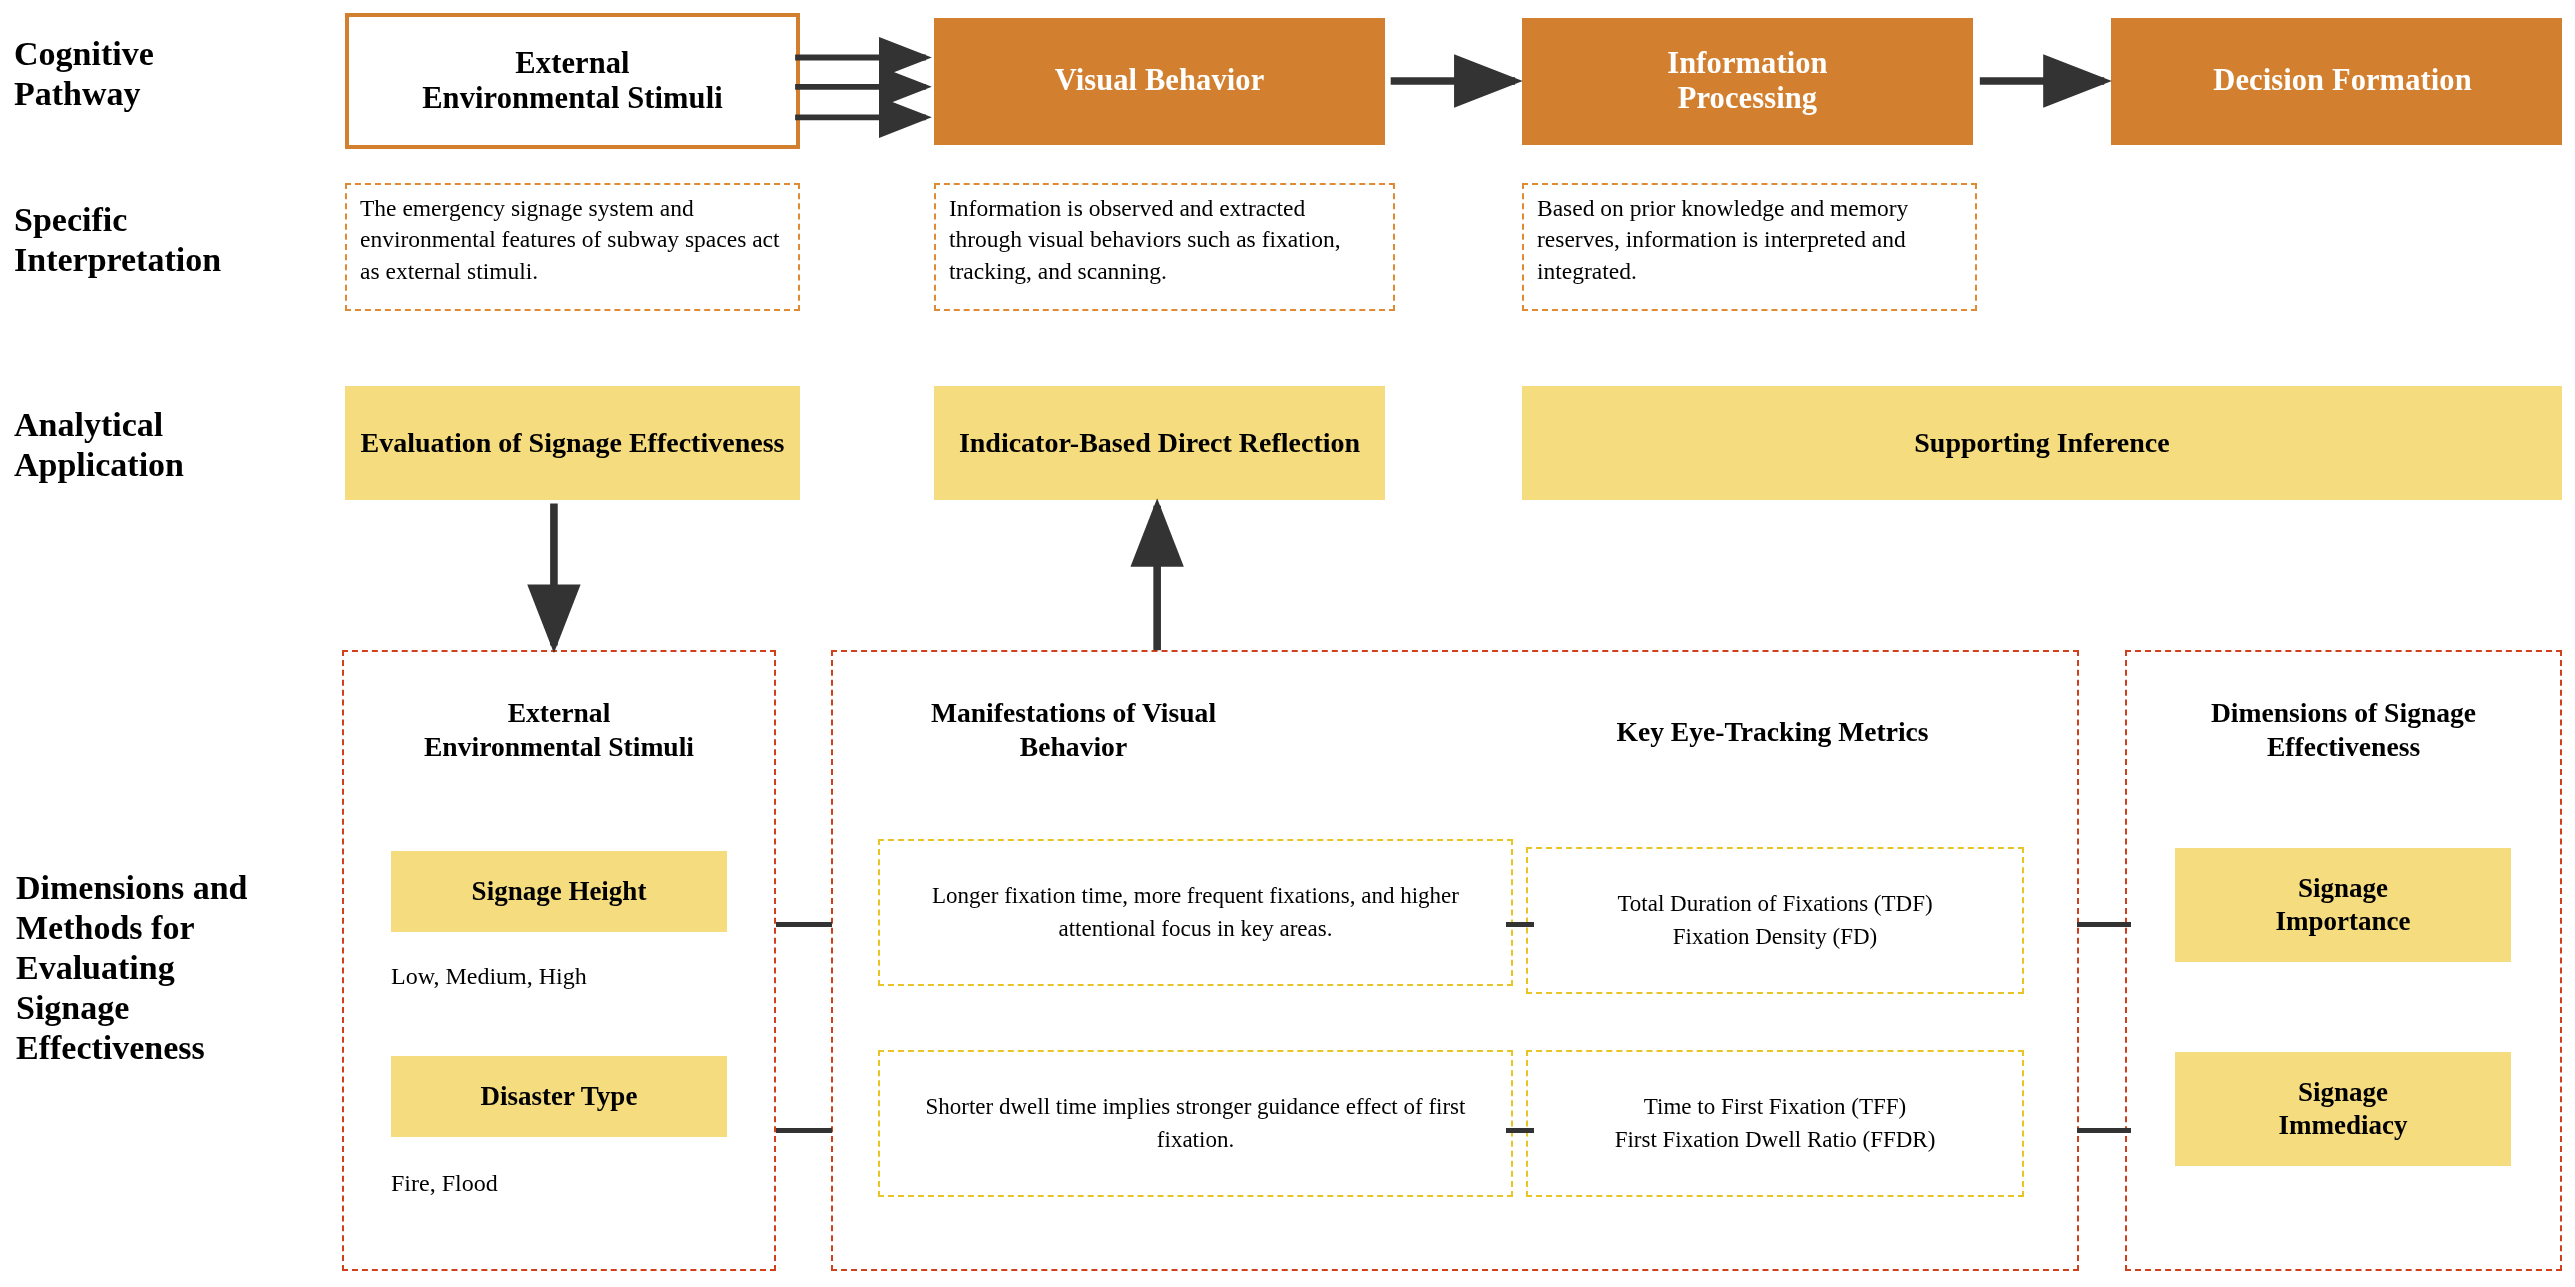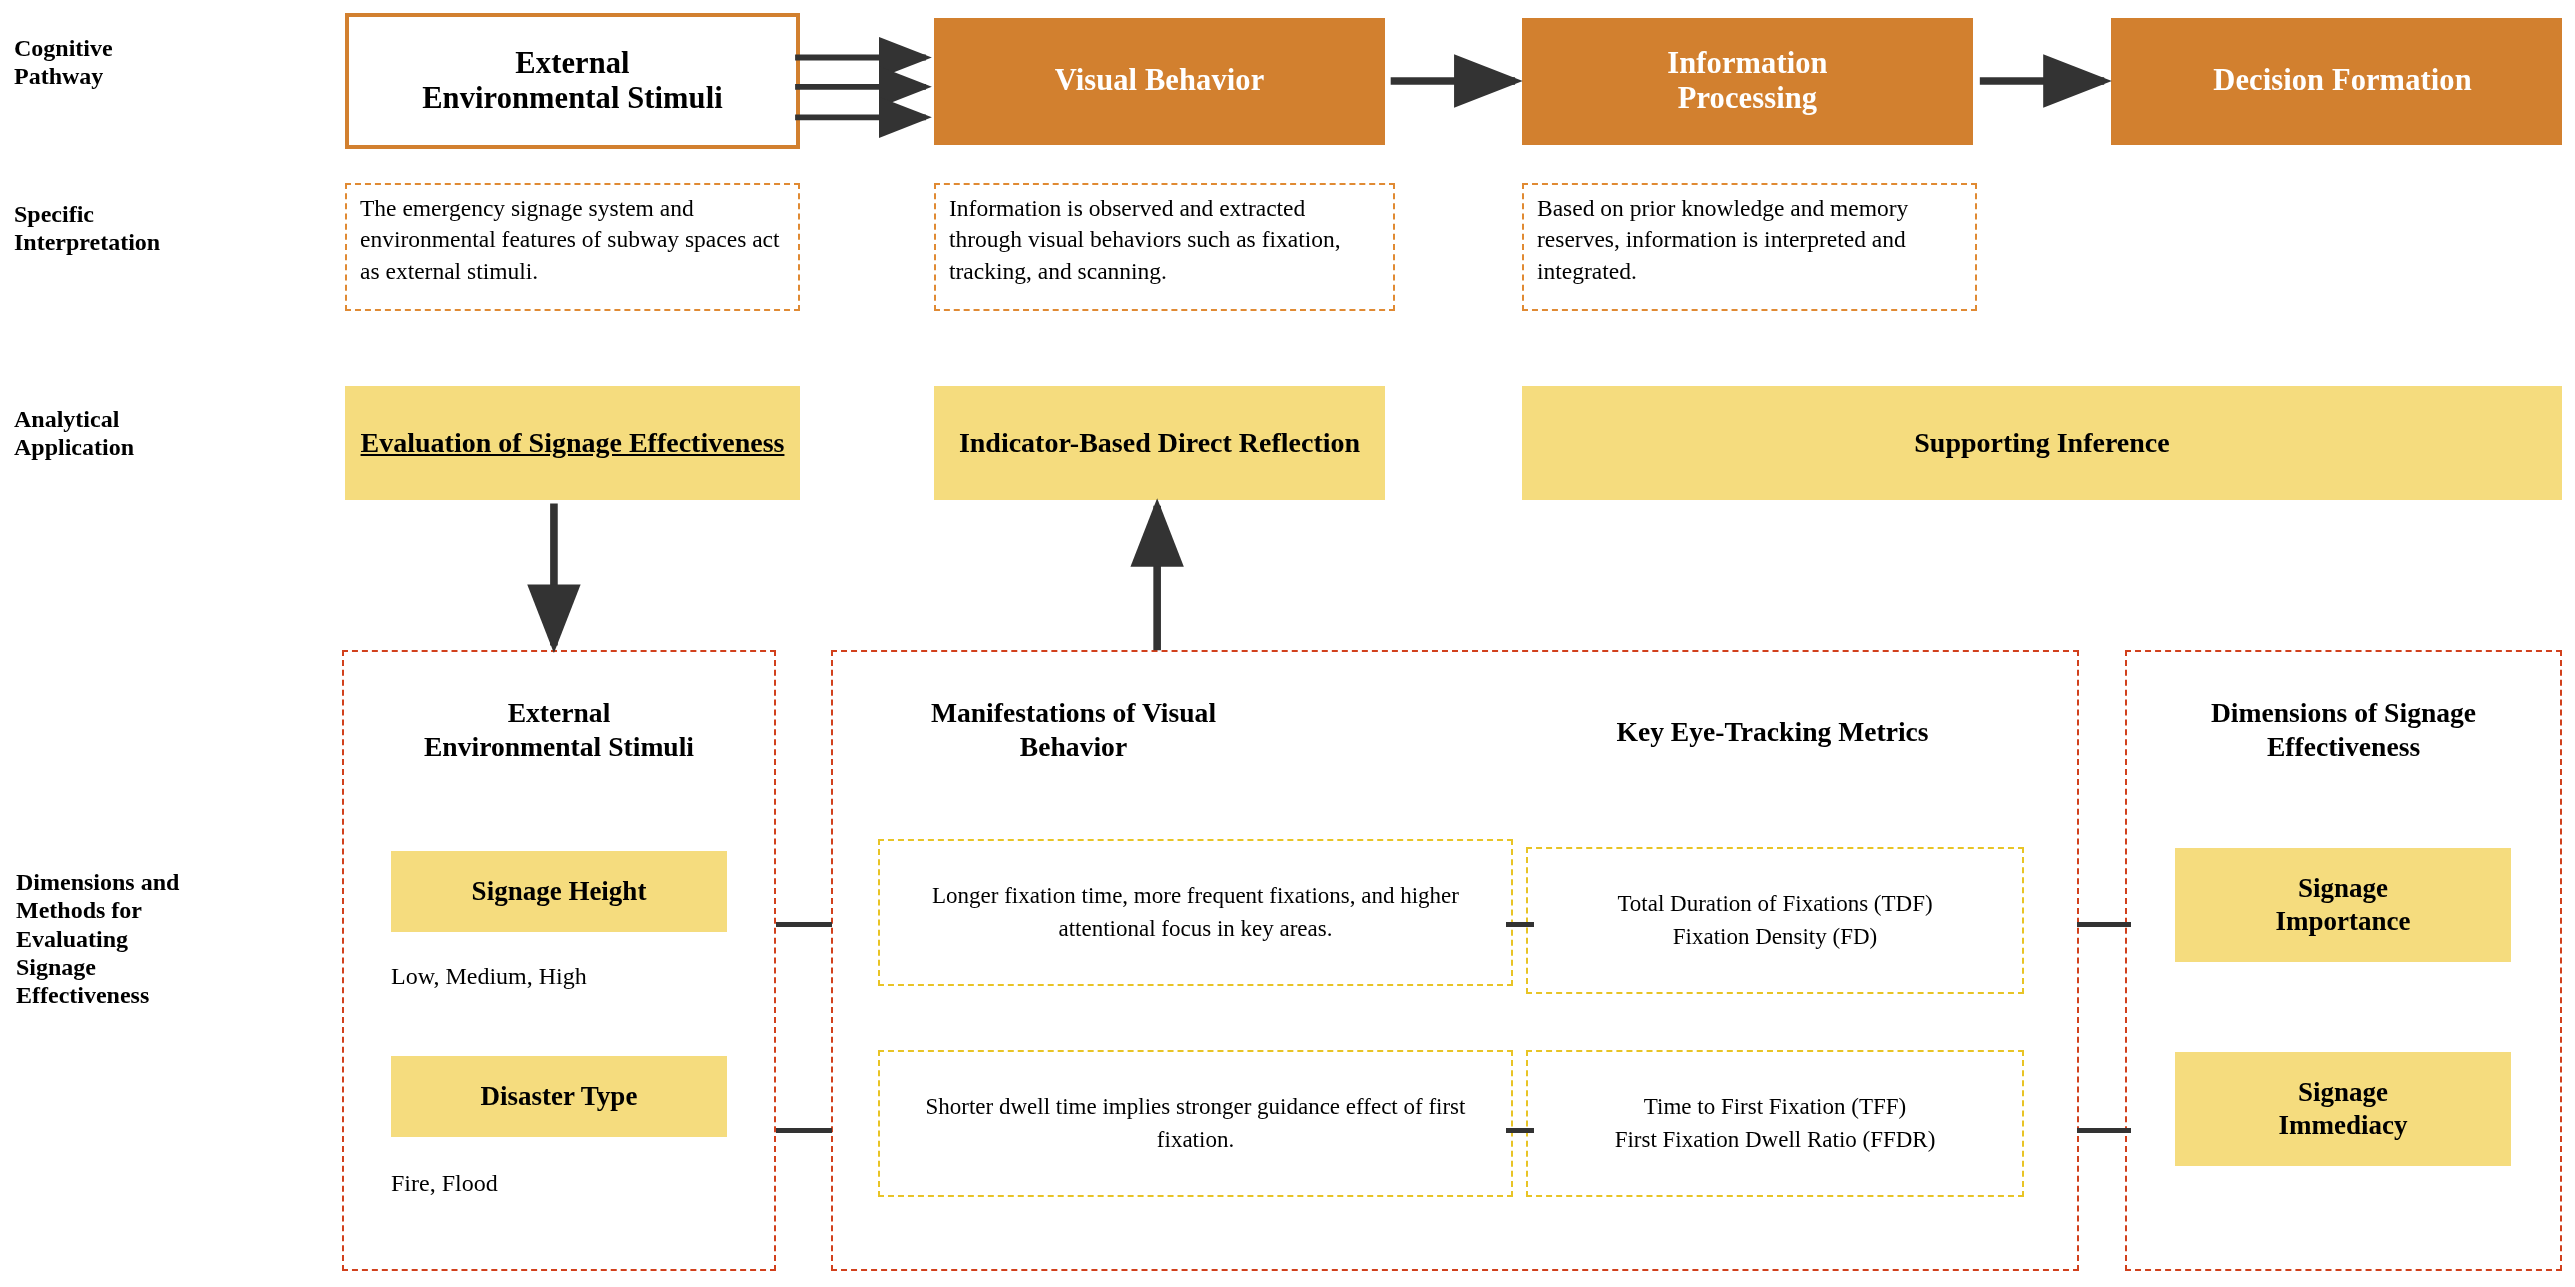--- a/index.html
+++ b/index.html
@@ -12,21 +12,21 @@
     color: #000000;
     overflow: hidden;
     position: relative;
   }
   .stage { position: absolute; inset: 0; }
   .abs { position: absolute; box-sizing: border-box; }
 
   
   .row-label {
     font-weight: bold;
-    font-size: 24px;
+    font-size: 34px;
     line-height: 1.18;
     color: #000;
     text-align: left;
   }
 
   
   .stage-box {
     display: flex; align-items: center; justify-content: center;
     text-align: center;
     font-weight: bold;
@@ -138,21 +138,21 @@
 
   <div class="abs stage-box filled" style="left:2111px; top:17.6px; width:451px; height:127px; white-space:pre-line;padding-left:12px;">Decision Formation</div>
 
   <div class="abs interp-box" style="left:345px; top:183px; width:455px; height:128px;">The emergency signage system and environmental features of subway spaces act as external stimuli.</div>
 
   <div class="abs interp-box" style="left:934px; top:183px; width:461px; height:128px;">Information is observed and extracted through visual behaviors such as fixation, tracking, and scanning.</div>
 
   <div class="abs interp-box" style="left:1522px; top:183px; width:455px; height:128px;">Based on prior knowledge and memory reserves, information is interpreted and integrated.</div>
 
 
-  <div class="abs yellow-bar" style="left:345px; top:386px; width:455px; height:114px; white-space:pre-line;text-decoration:underline;">Evaluation of Signage Effectiveness</div>
+  <div class="abs yellow-bar" style="left:345px; top:386px; width:455px; height:114px; white-space:pre-line;">Evaluation of Signage Effectiveness</div>
 
   <div class="abs yellow-bar" style="left:934px; top:386px; width:451px; height:114px; white-space:pre-line;">Indicator-Based Direct Reflection</div>
 
   <div class="abs yellow-bar" style="left:1522px; top:386px; width:1040px; height:114px;">Supporting Inference</div>
 
   <div class="abs red-panel" style="left:342px; top:650px; width:434px; height:621px;"></div>
 
   <div class="abs red-panel" style="left:831px; top:650px; width:1248px; height:621px;"></div>
 
   <div class="abs red-panel" style="left:2125px; top:650px; width:437px; height:621px;"></div>

